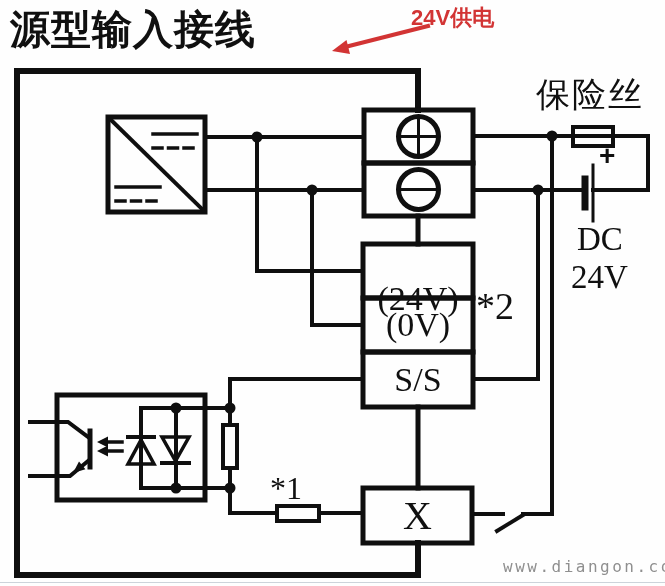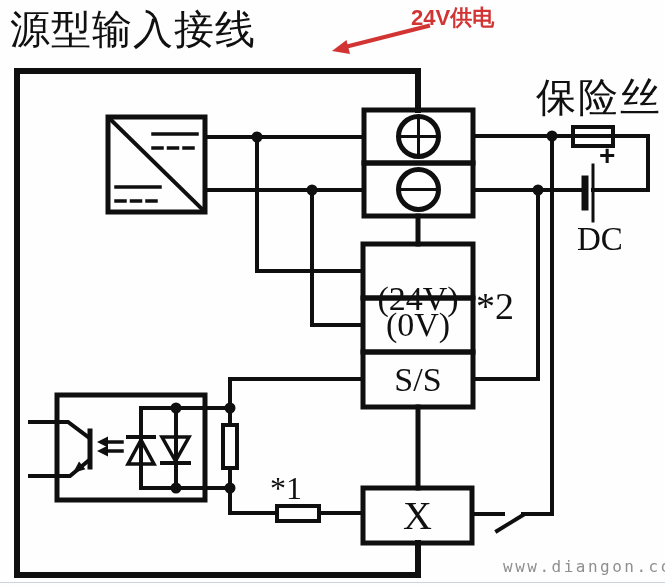--- a/index.html
+++ b/index.html
@@ -7,28 +7,28 @@
     position: relative;
     width: 665px;
     height: 586px;
     background: #fefefe;
     overflow: hidden;
     font-family: "Liberation Serif", serif;
   }
   .label { position: absolute; color: #101010; white-space: nowrap; line-height: 1; }
   .diagram-title {
     left: 10px; top: 10px;
-    font-size: 40px; font-weight: normal; letter-spacing: 1px;
+    font-size: 40px; font-weight: bold; letter-spacing: 1px;
   }
   .callout-label {
     left: 411px; top: 7px;
     font-family: "Liberation Sans", sans-serif;
     font-size: 22px; font-weight: 600; color: #d23434;
   }
-  .fuse-label { left: 536px; top: 78px; font-size: 40px; letter-spacing: 2px; }
+  .fuse-label { left: 536px; top: 78px; font-size: 34px; letter-spacing: 2px; }
   .battery-plus {
     left: 599px; top: 142px;
     font-family: "Liberation Sans", sans-serif;
     font-size: 28px; font-weight: 900;
   }
   .battery-dc  { left: 577px; top: 223px; font-size: 33px; }
   .battery-24v { left: 571px; top: 261px; font-size: 33px; }
   .note-star2 { left: 476px; top: 287px; font-size: 38px; }
   .note-star1 { left: 270px; top: 472px; font-size: 32px; }
   .terminal-label {
@@ -185,20 +185,21 @@
       </g>
 
     </g>
   </svg>
 
   <div class="label diagram-title">源型输入接线</div>
   <div class="label callout-label">24V供电</div>
   <div class="label fuse-label">保险丝</div>
   <div class="label battery-plus">+</div>
   <div class="label battery-dc">DC</div>
+  <div class="label battery-24v">24V</div>
   <div class="label note-star2">*2</div>
   <div class="label note-star1">*1</div>
 
   <div class="terminal-label t-24v">(24V)</div>
   <div class="terminal-label t-0v">(0V)</div>
   <div class="terminal-label t-ss">S/S</div>
   <div class="terminal-label t-x">X</div>
 
   <div class="label watermark">www.diangon.com</div>
   <div class="bottom-rule"></div>

